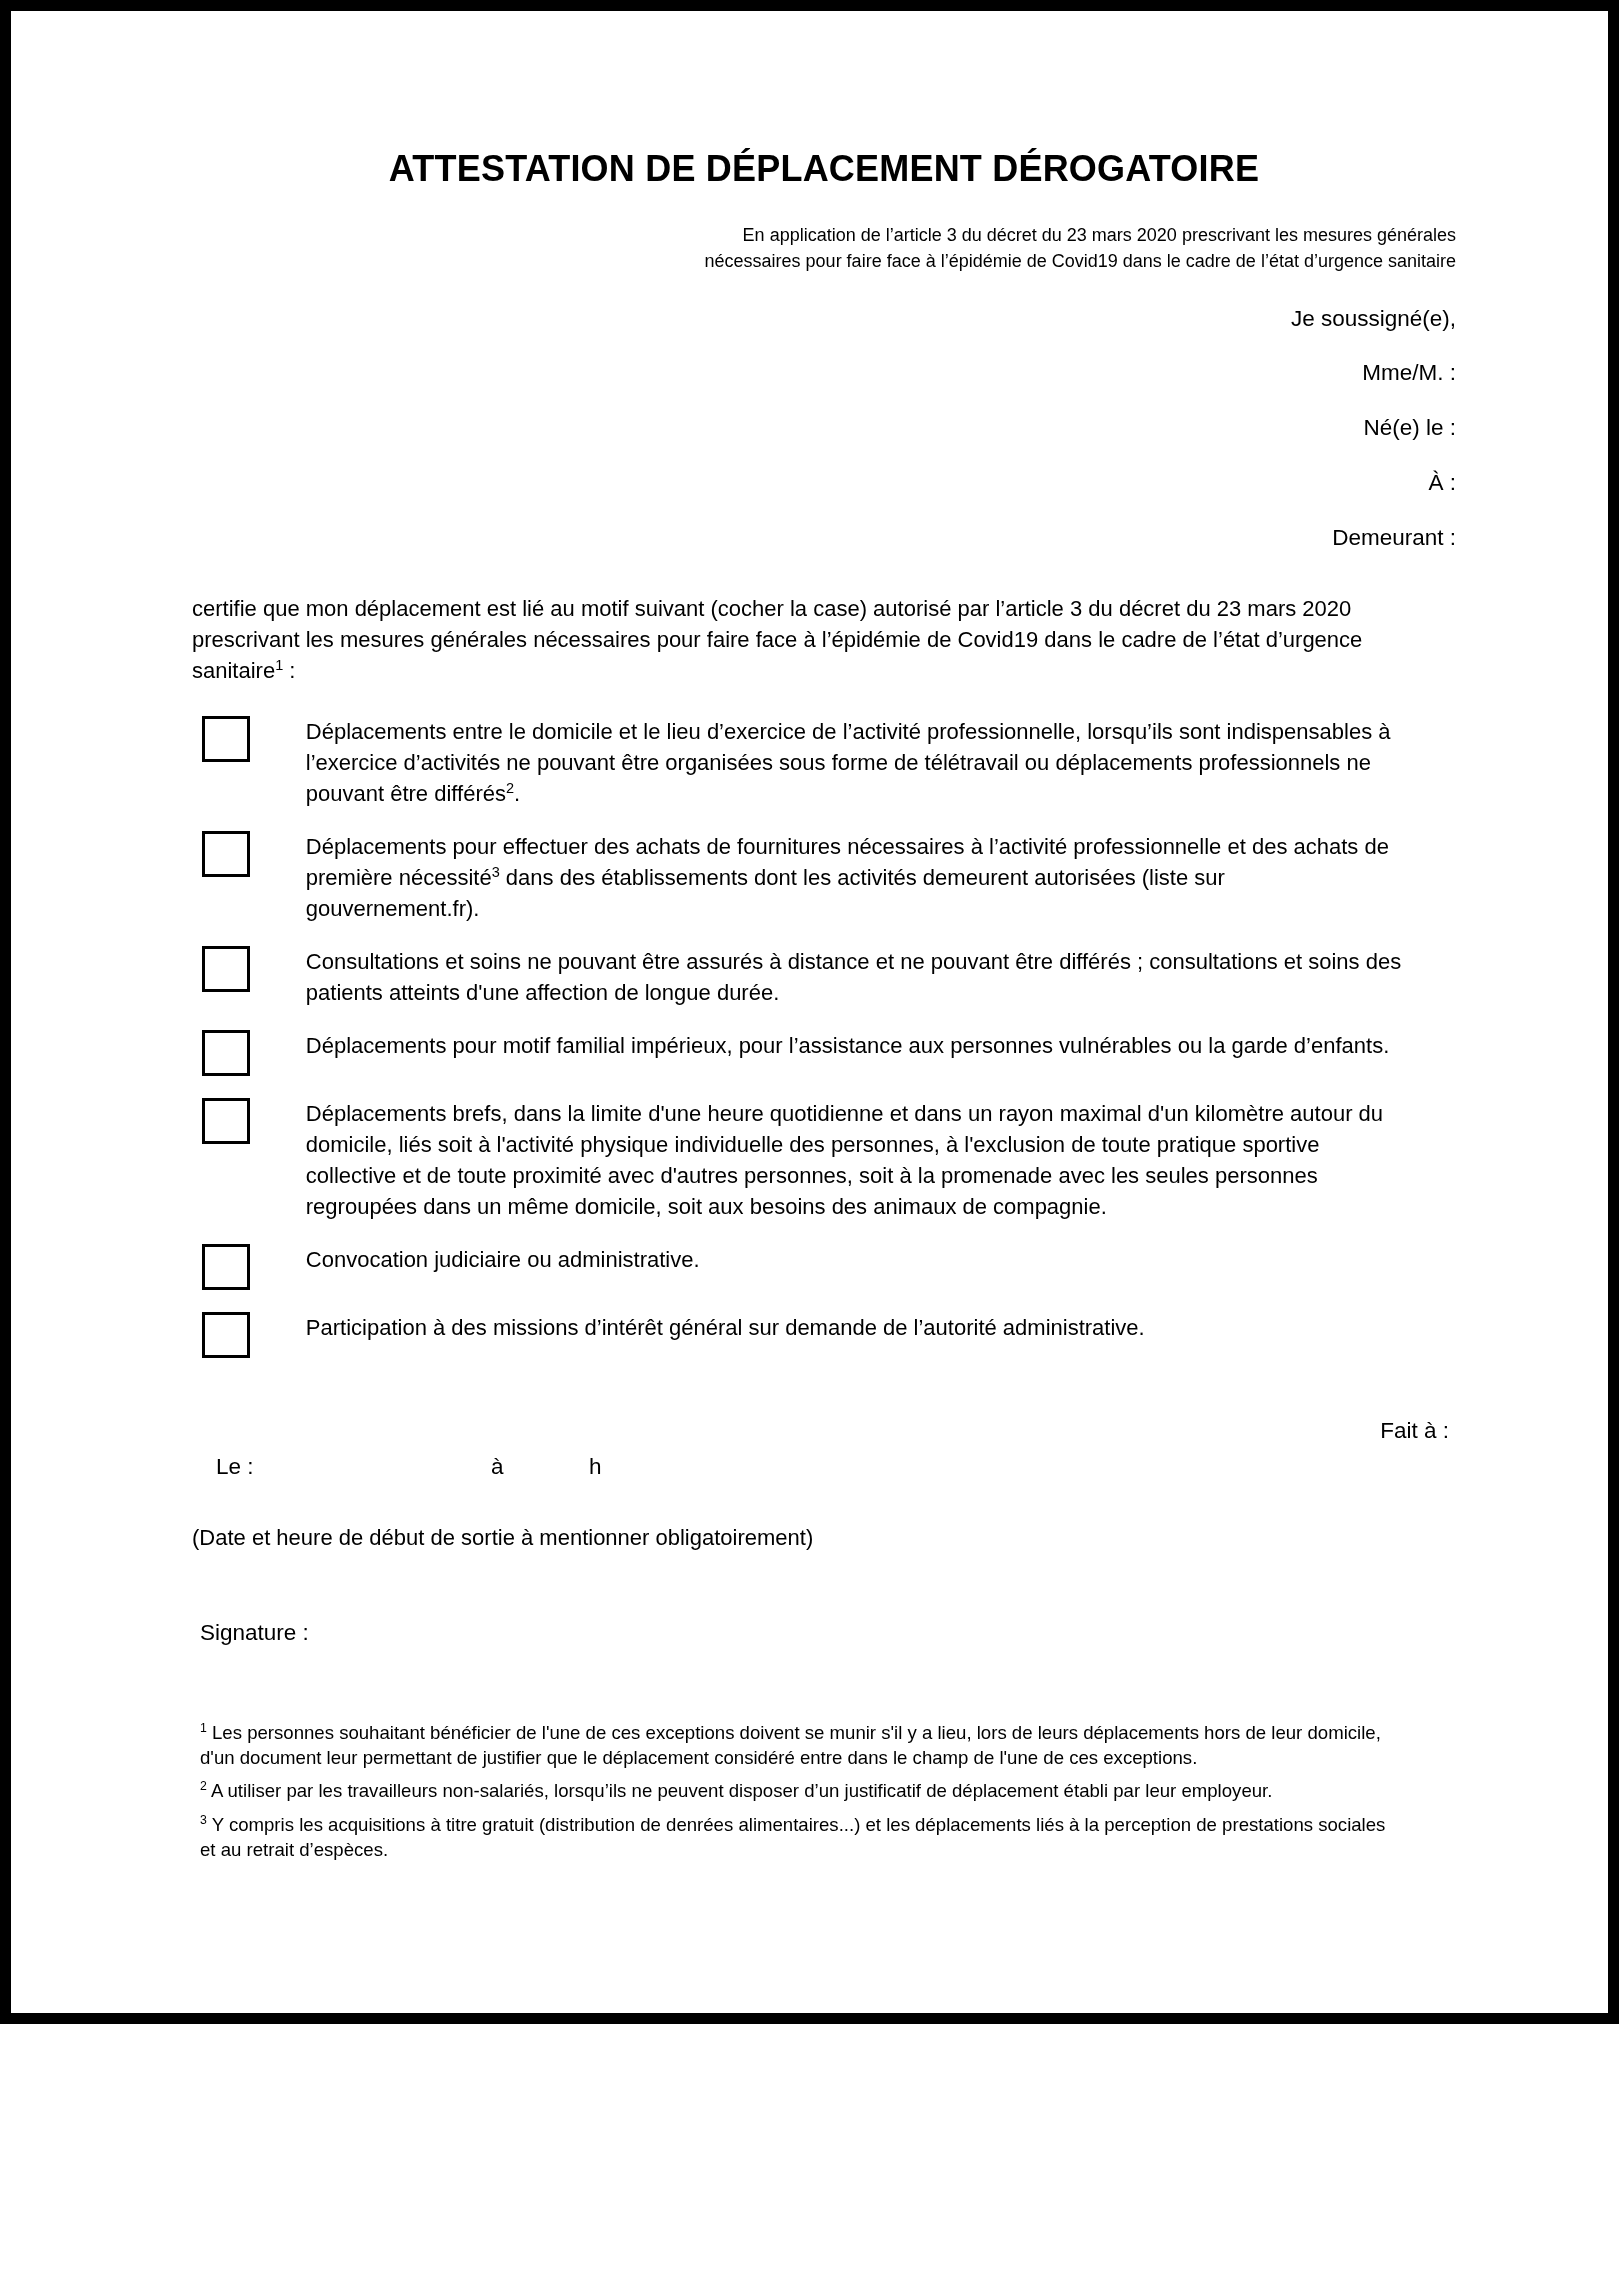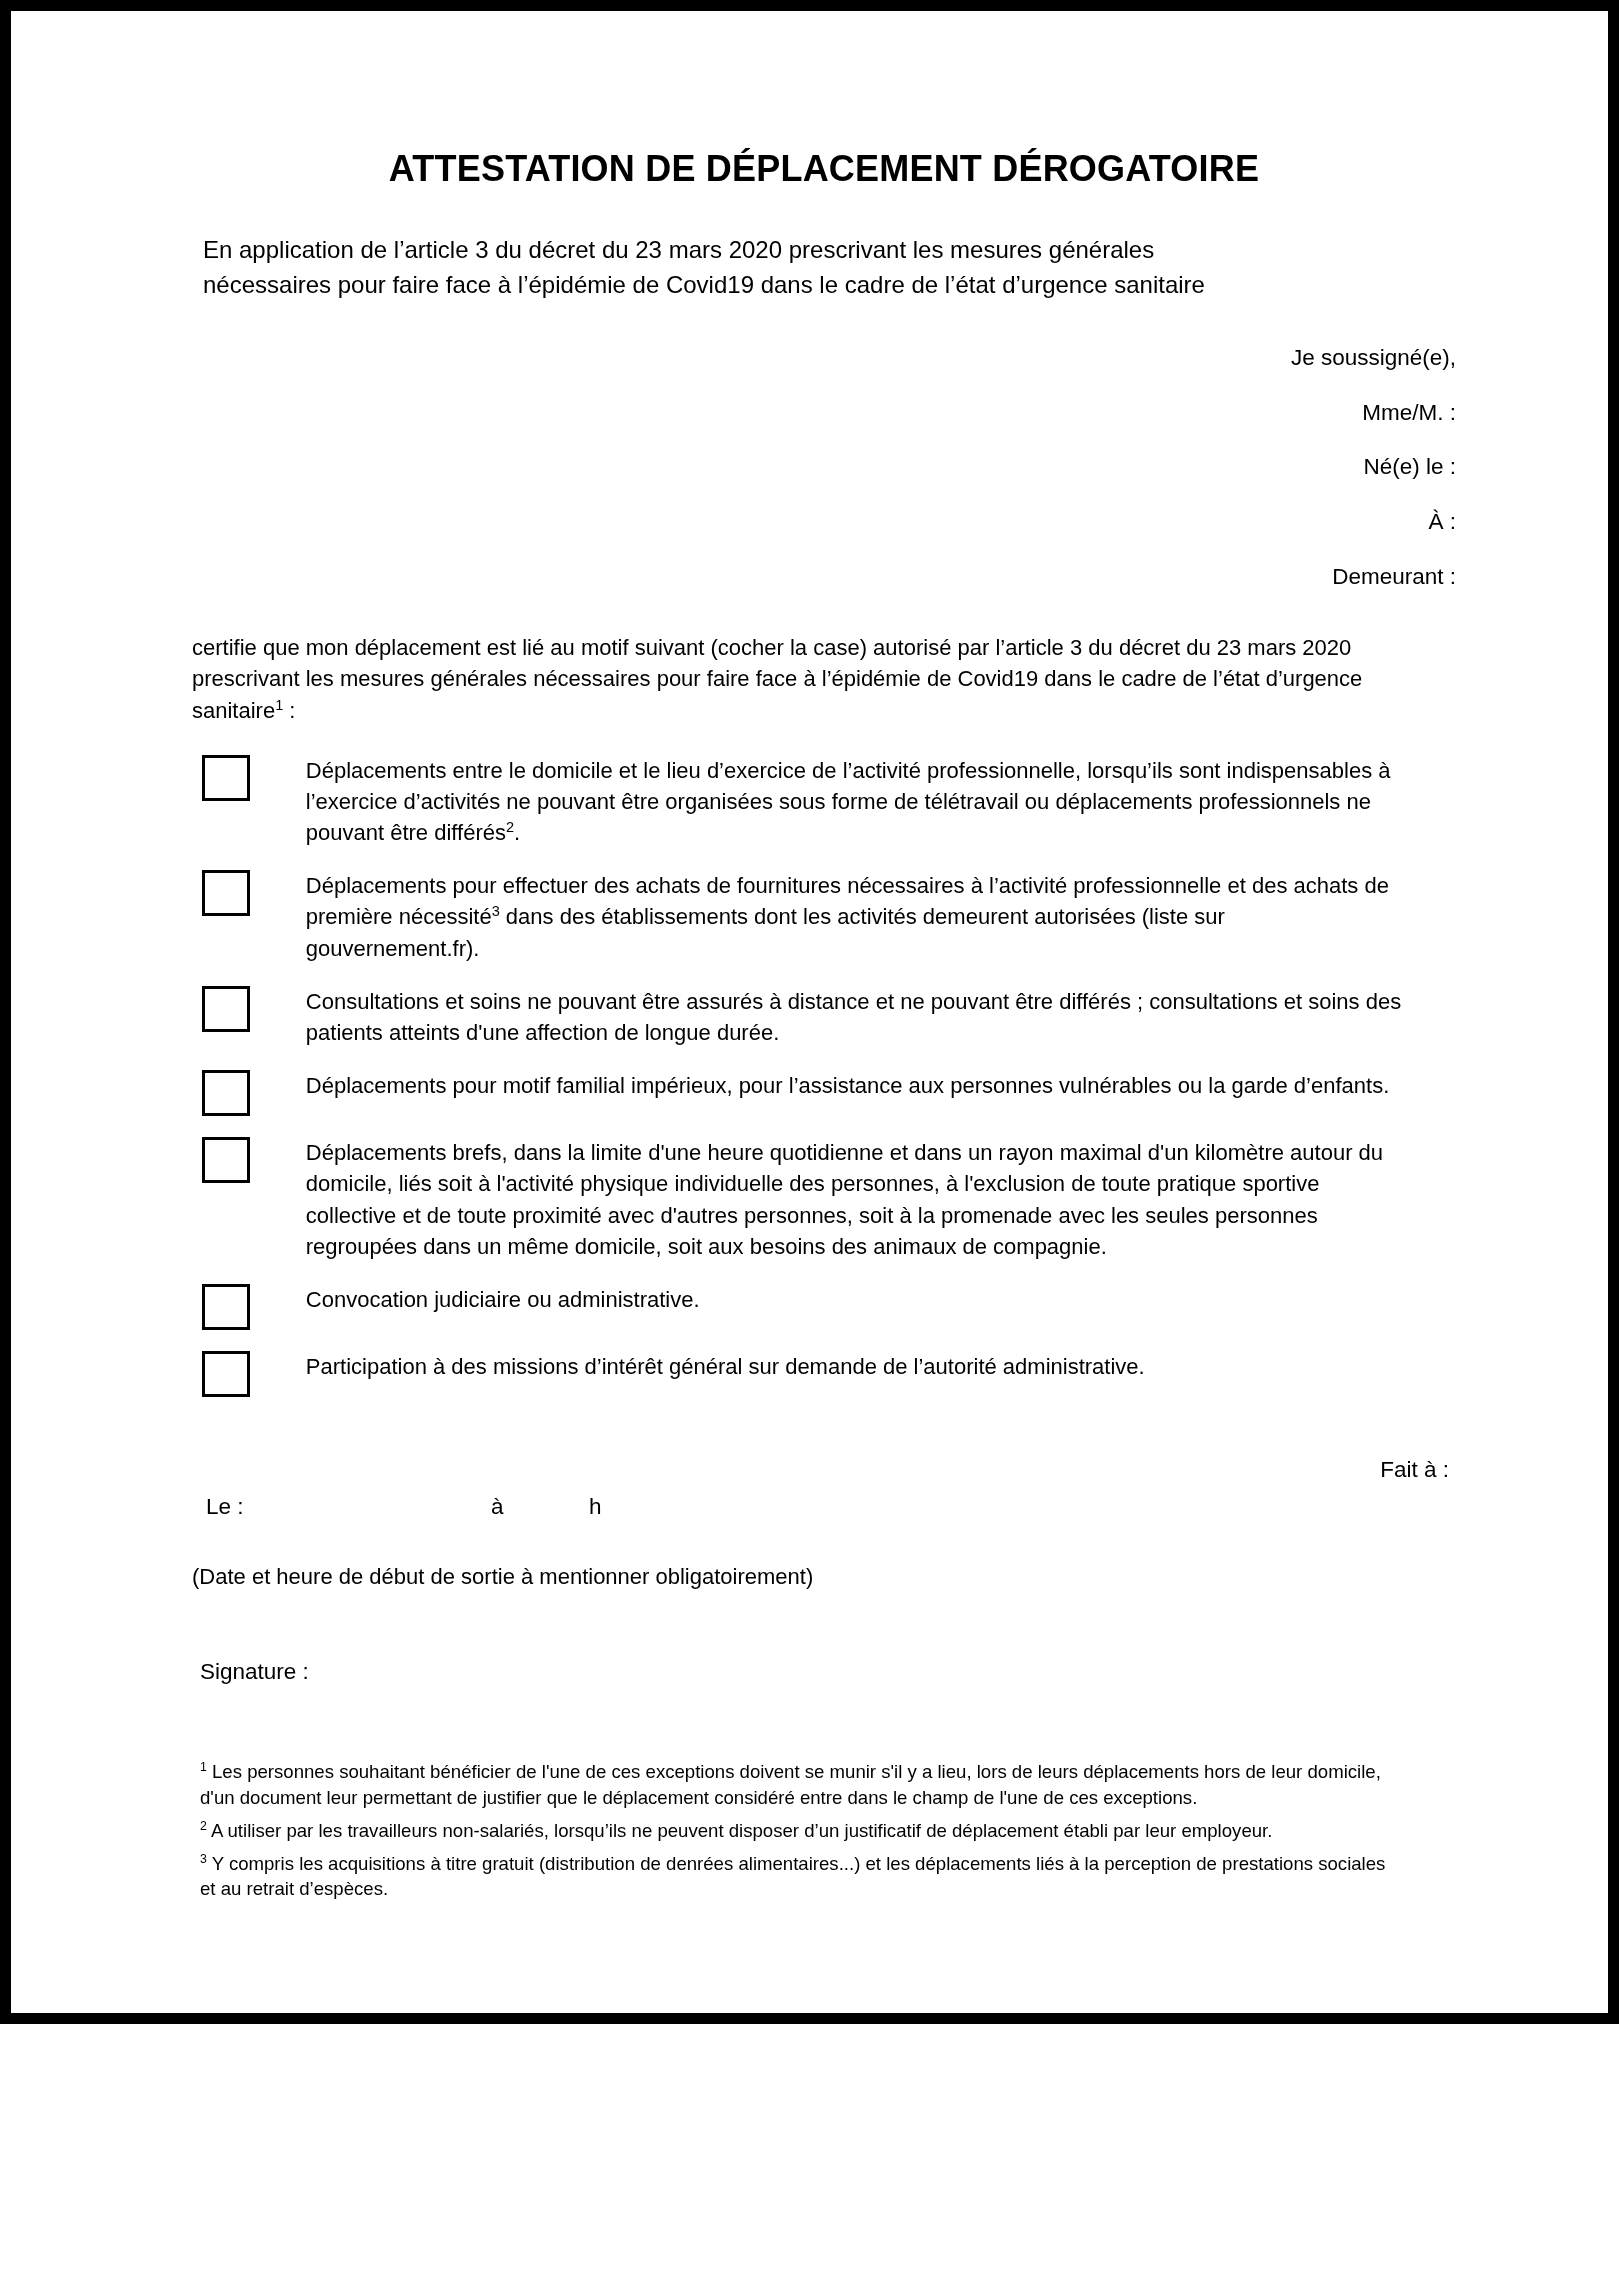--- a/index.html
+++ b/index.html
@@ -34,25 +34,25 @@
     font-size: 36px;
     font-weight: bold;
     text-align: center;
     letter-spacing: 0.2px;
     line-height: 1.15;
     white-space: nowrap;
   }
 
   
   .intro {
-    margin: 11px;
+    margin: 0;
     padding-top: 33px;
-    font-size: 24px;
+    font-size: 18px;
     line-height: 1.45;
-    text-align: left;
+    text-align: right;
   }
 
   
   .fields {
     padding-top: 29px;
     text-align: right;
   }
   .field-label {
     font-size: 22.5px;
     line-height: 1.3;
@@ -118,21 +118,21 @@
     text-align: right;
   }
   .le-line {
     margin: 0;
     padding-top: 37px;
     font-size: 22.5px;
     line-height: 1.3;
     position: relative;
     height: 29px;
   }
-  .le-label { position: absolute; left: 14px; top: 0; }
+  .le-label { position: absolute; left: 24px; top: 0; }
   .le-a     { position: absolute; left: 299px; top: 0; }
   .le-h     { position: absolute; left: 397px; top: 0; }
   .date-note {
     margin: 0;
     padding-top: 5.9px;
     font-size: 22px;
     line-height: 1.3;
   }
   .signature {
     margin: 8px;

